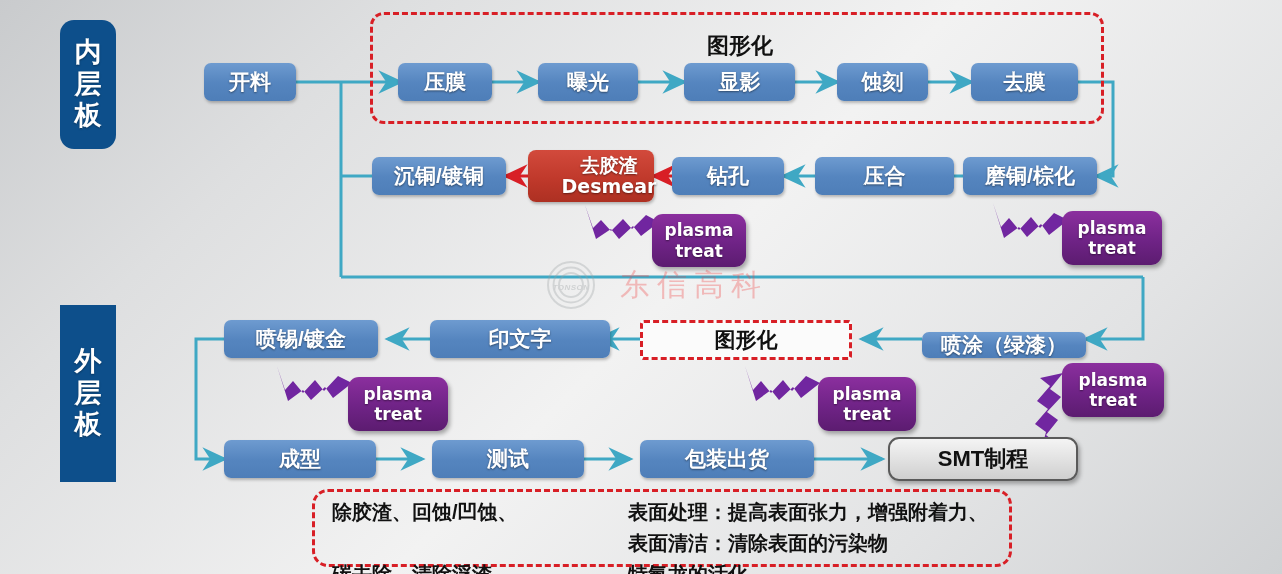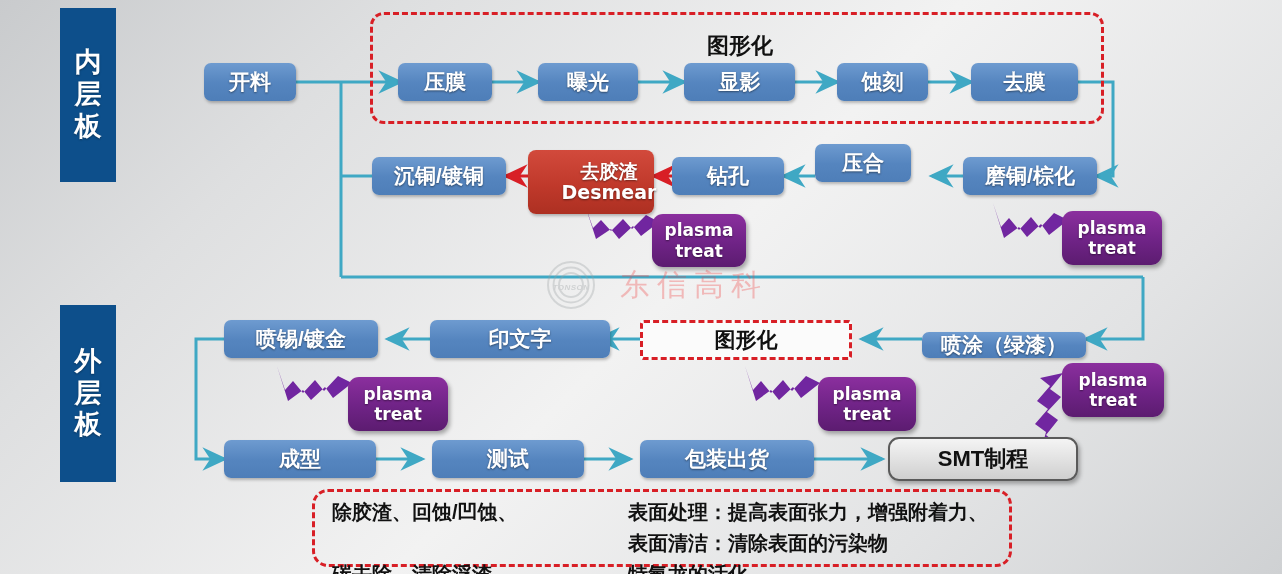--- a/index.html
+++ b/index.html
@@ -155,21 +155,21 @@
       <path d="M1068,220 L1049,235 L1041,224 L1027,237 L1019,227 L1004,238 L993,203 L1001,227 L1009,218 L1019,230 L1031,217 L1040,228 L1054,213 Z"></path>
 
       <path d="M352,383 L333,398 L325,387 L311,400 L303,390 L288,401 L277,366 L285,390 L293,381 L303,393 L315,380 L324,391 L338,376 Z"></path>
 
       <path d="M820,383 L801,398 L793,387 L779,400 L771,390 L756,401 L745,366 L753,390 L761,381 L771,393 L783,380 L792,391 L806,376 Z"></path>
 
       <path d="M1063,373 L1050,389 L1061,397 L1047,412 L1058,420 L1046,435 L1056,443 L1038,462 L1046,432 L1035,424 L1048,409 L1037,401 L1050,386 L1040,378 Z"></path>
     </g>
   </svg>
 
-  <div class="band" style="left:60px;top:8px;width:56px;height:174px;">
+  <div class="band" style="left:60px;top:20px;width:56px;height:129px;border-radius:14px;">
     <span>内层板</span>
   </div>
   <div class="band" style="left:60px;top:305px;width:56px;height:177px;">
     <span>外层板</span>
   </div>
 
   <div class="group-dash" style="left:370px;top:12px;width:734px;height:112px;"></div>
   <div class="group-title" style="left:640px;top:31px;width:200px;">图形化</div>
 
   <div class="box blue" style="left:204px;top:63px;width:92px;height:38px;">
@@ -187,28 +187,28 @@
   <div class="box blue" style="left:837px;top:63px;width:91px;height:38px;">
     <span>蚀刻</span>
   </div>
   <div class="box blue" style="left:971px;top:63px;width:107px;height:38px;">
     <span>去膜</span>
   </div>
 
   <div class="box blue" style="left:372px;top:157px;width:134px;height:38px;">
     <span>沉铜/镀铜</span>
   </div>
-  <div class="box red" style="left:528px;top:150px;width:126px;height:64px;flex-direction:column;padding-left:36px;">
+  <div class="box red" style="left:528px;top:150px;width:126px;height:52px;flex-direction:column;padding-left:36px;">
     <span class="l1">去胶渣</span>
     <span class="l2">Desmear</span>
   </div>
   <div class="box blue" style="left:672px;top:157px;width:112px;height:38px;">
     <span>钻孔</span>
   </div>
-  <div class="box blue" style="left:815px;top:144px;width:96px;height:38px;">
+  <div class="box blue" style="left:815px;top:157px;width:139px;height:38px;">
     <span>压合</span>
   </div>
   <div class="box blue" style="left:963px;top:157px;width:134px;height:38px;">
     <span>磨铜/棕化</span>
   </div>
 
   <div class="box blue" style="left:224px;top:320px;width:154px;height:38px;">
     <span>喷锡/镀金</span>
   </div>
   <div class="box blue" style="left:430px;top:320px;width:180px;height:38px;">

